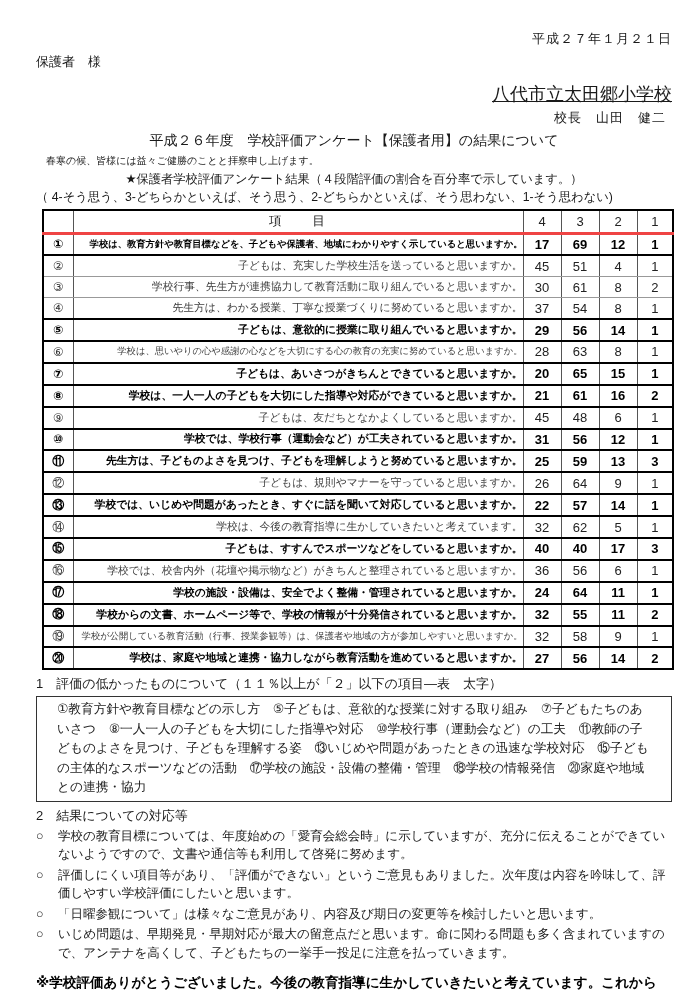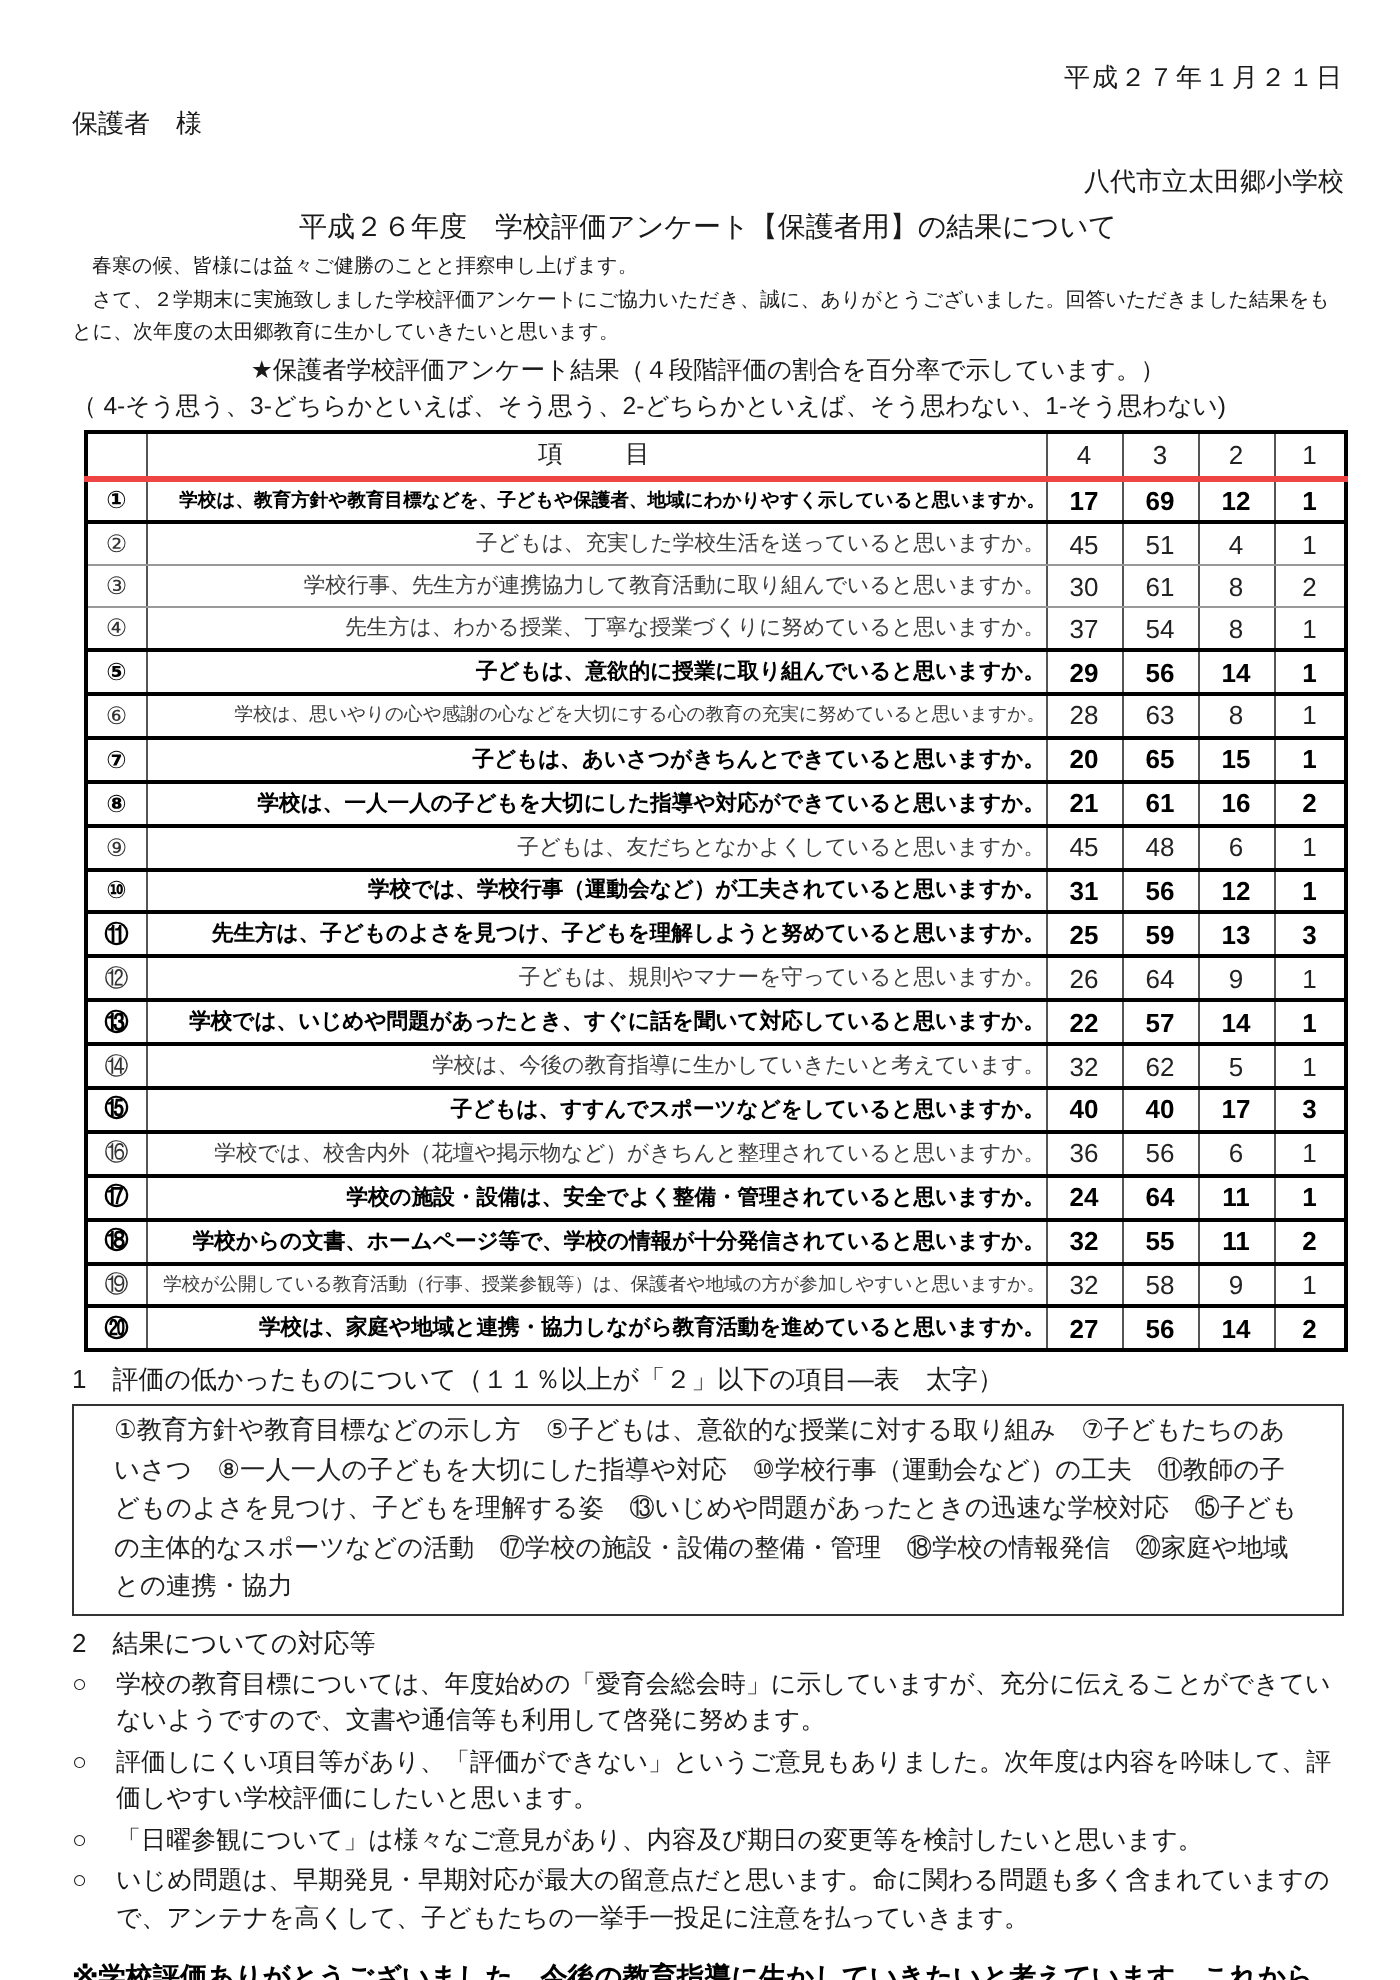--- a/index.html
+++ b/index.html
@@ -6,21 +6,21 @@
   body {
     width:700px; height:990px;
     font-family:"Liberation Sans","DejaVu Sans",sans-serif;
     color:#1a1a1a;
     -webkit-font-smoothing:antialiased;
   }
   .page { padding:30px 28px 0 36px; width:636px; }
 
   .date { text-align:right; font-size:13px; letter-spacing:1px; }
   .addressee { margin-top:5px; font-size:13px; }
-  .school { text-align:right; margin-top:11px; font-size:13px; }
+  .school { text-align:right; margin-top:11px; font-size:18px;text-decoration:underline; }
   .principal { text-align:right; margin-top:3px; font-size:13px; padding-right:6px; letter-spacing:1px; }
   .title { text-align:center; margin-top:5px; font-size:14px; }
   .p { margin:0; font-size:10px; line-height:16.5px; }
   .greeting { margin-top:3px; }
   .result-heading { text-align:center; margin-top:1px; font-size:12.3px; }
   .scale-note { margin-top:1px; font-size:12.3px; white-space:nowrap; }
 
   table.survey {
     border-collapse:collapse; table-layout:fixed;
     width:630px; margin:3px 0 0 6px;
@@ -57,23 +57,23 @@
     text-decoration:underline; text-underline-offset:4px; color:#000;
   }
 </style>
 </head>
 <body>
 
 <div class="page">
   <div class="date">平成２７年１月２１日</div>
   <div class="addressee">保護者　様</div>
   <div class="school">八代市立太田郷小学校</div>
+  <div class="principal">校長　山田　健二</div>
   <div class="title">平成２６年度　学校評価アンケート【保護者用】の結果について</div>
   <p class="p greeting">　春寒の候、皆様には益々ご健勝のことと拝察申し上げます。</p>
-  <p class="p">　さて、２学期末に実施致しました学校評価アンケートにご協力いただき、誠に、ありがとうございました。回答いただきました結果をもとに、次年度の太田郷教育に生かしていきたいと思います。</p>
   <div class="result-heading">★保護者学校評価アンケート結果（４段階評価の割合を百分率で示しています。）</div>
   <div class="scale-note">（ 4-そう思う、3-どちらかといえば、そう思う、2-どちらかといえば、そう思わない、1-そう思わない)</div>
 
   <table class="survey">
     <colgroup>
       <col style="width:30px">
         <col style="width:450px">
       <col style="width:38px">
         <col style="width:38px">
         <col style="width:38px">

